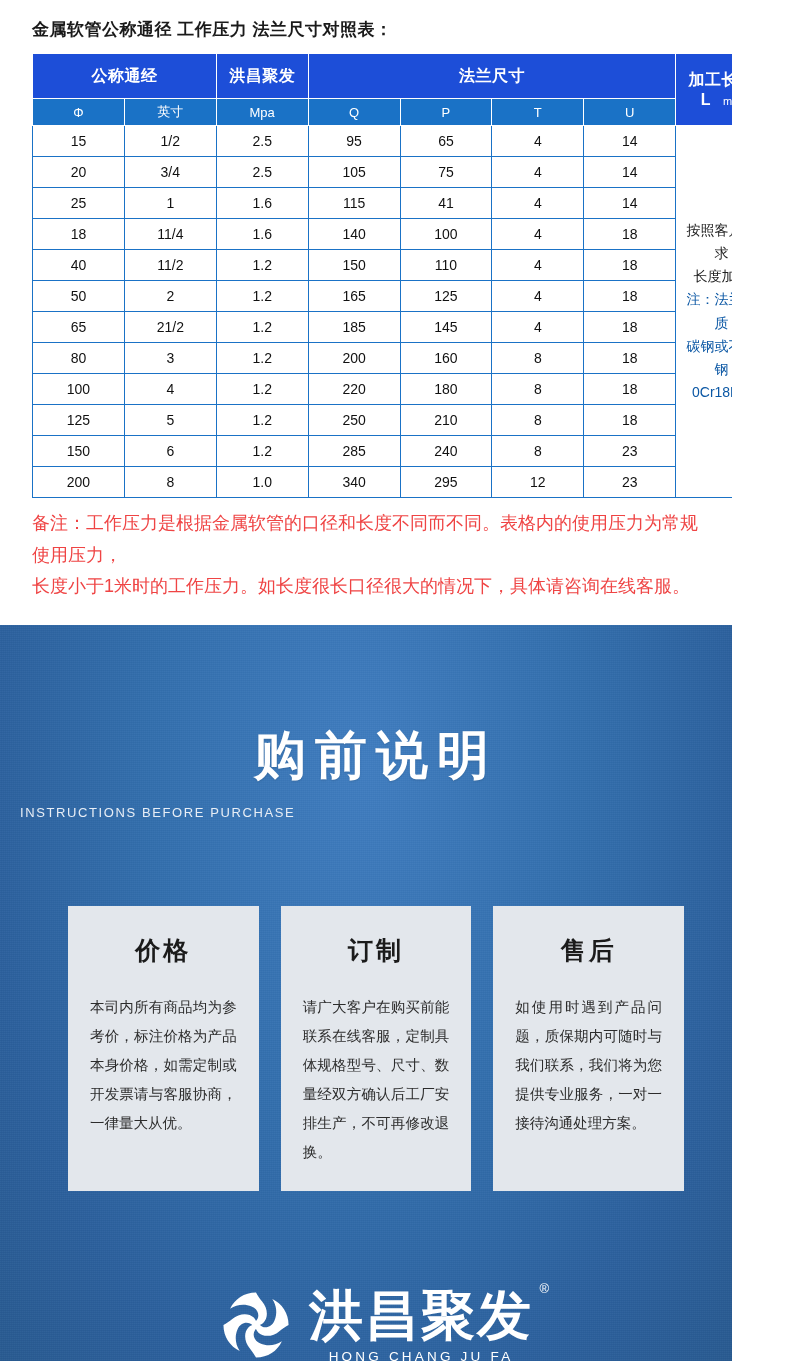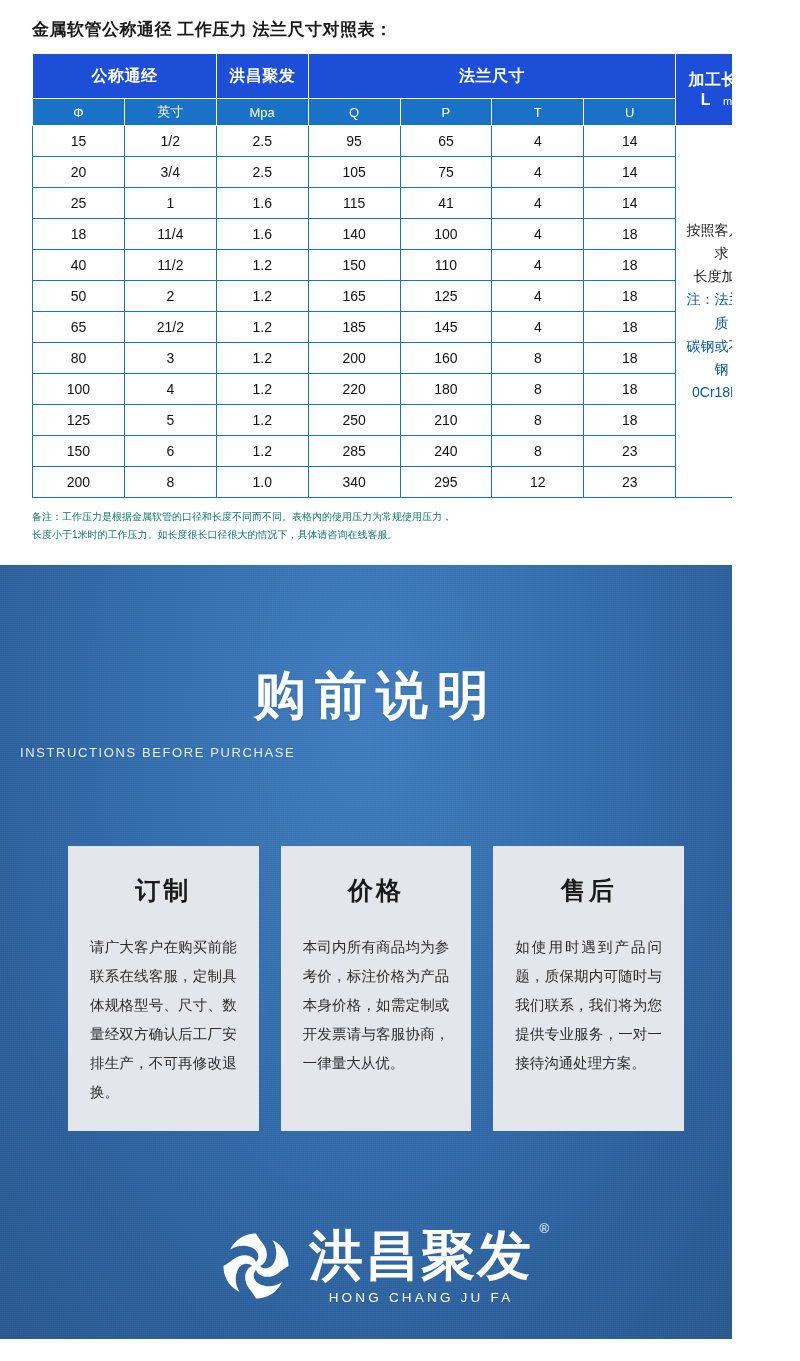--- a/index.html
+++ b/index.html
@@ -80,23 +80,23 @@
     vertical-align: top;
   }
   td.note-cell .note-top {
     color: #222;
   }
   td.note-cell .note-blue {
     color: #0b57a4;
   }
   .remark {
     margin-top: 10px;
-    font-size: 10px;
+    font-size: 18px;
     line-height: 1.75;
-    color: #0f766e;
+    color: #ef4444;
   }
 
   
   .banner {
     margin-top: 22px;
     background:
       radial-gradient(ellipse at 50% 18%, #3f7cc0 0%, #326ead 42%, #2b5f9c 75%, #27598f 100%);
     position: relative;
     padding-bottom: 34px;
   }
@@ -350,26 +350,26 @@
     </div>
   </div>
 
   <div class="banner">
     <div class="banner-inner">
       <div class="banner-title">购前说明</div>
       <div class="banner-sub">INSTRUCTIONS BEFORE PURCHASE</div>
 
       <div class="cards">
         <div class="card">
+          <h3>价格</h3>
+          <p>本司内所有商品均为参考价，标注价格为产品本身价格，如需定制或开发票请与客服协商，一律量大从优。</p>
+        </div>
+        <div class="card">
           <h3>订制</h3>
           <p>请广大客户在购买前能联系在线客服，定制具体规格型号、尺寸、数量经双方确认后工厂安排生产，不可再修改退换。</p>
-        </div>
-        <div class="card">
-          <h3>价格</h3>
-          <p>本司内所有商品均为参考价，标注价格为产品本身价格，如需定制或开发票请与客服协商，一律量大从优。</p>
         </div>
         <div class="card">
           <h3>售后</h3>
           <p>如使用时遇到产品问题，质保期内可随时与我们联系，我们将为您提供专业服务，一对一接待沟通处理方案。</p>
         </div>
       </div>
 
       <div class="logo-wrap">
         <span class="logo-mark">
           <svg viewBox="0 0 100 100" width="74" height="74" aria-hidden="true">

